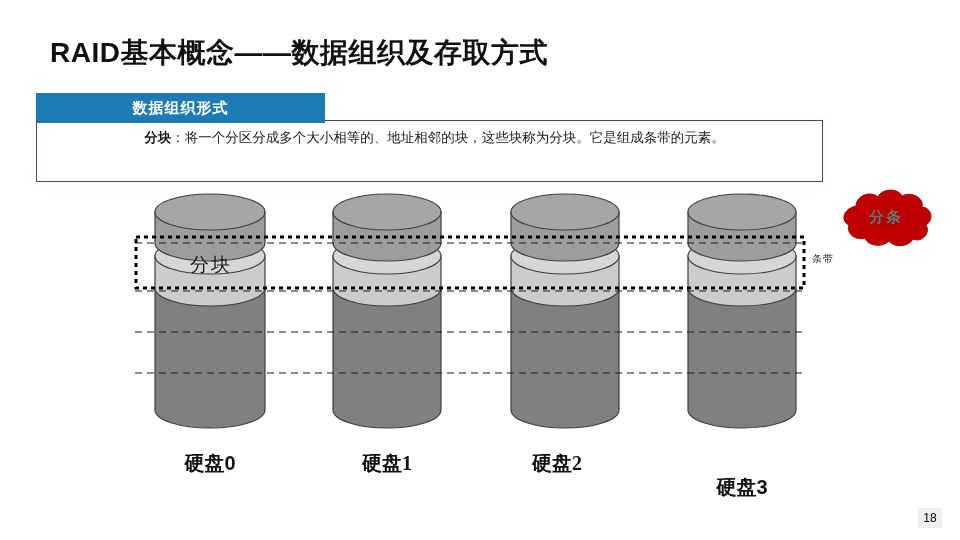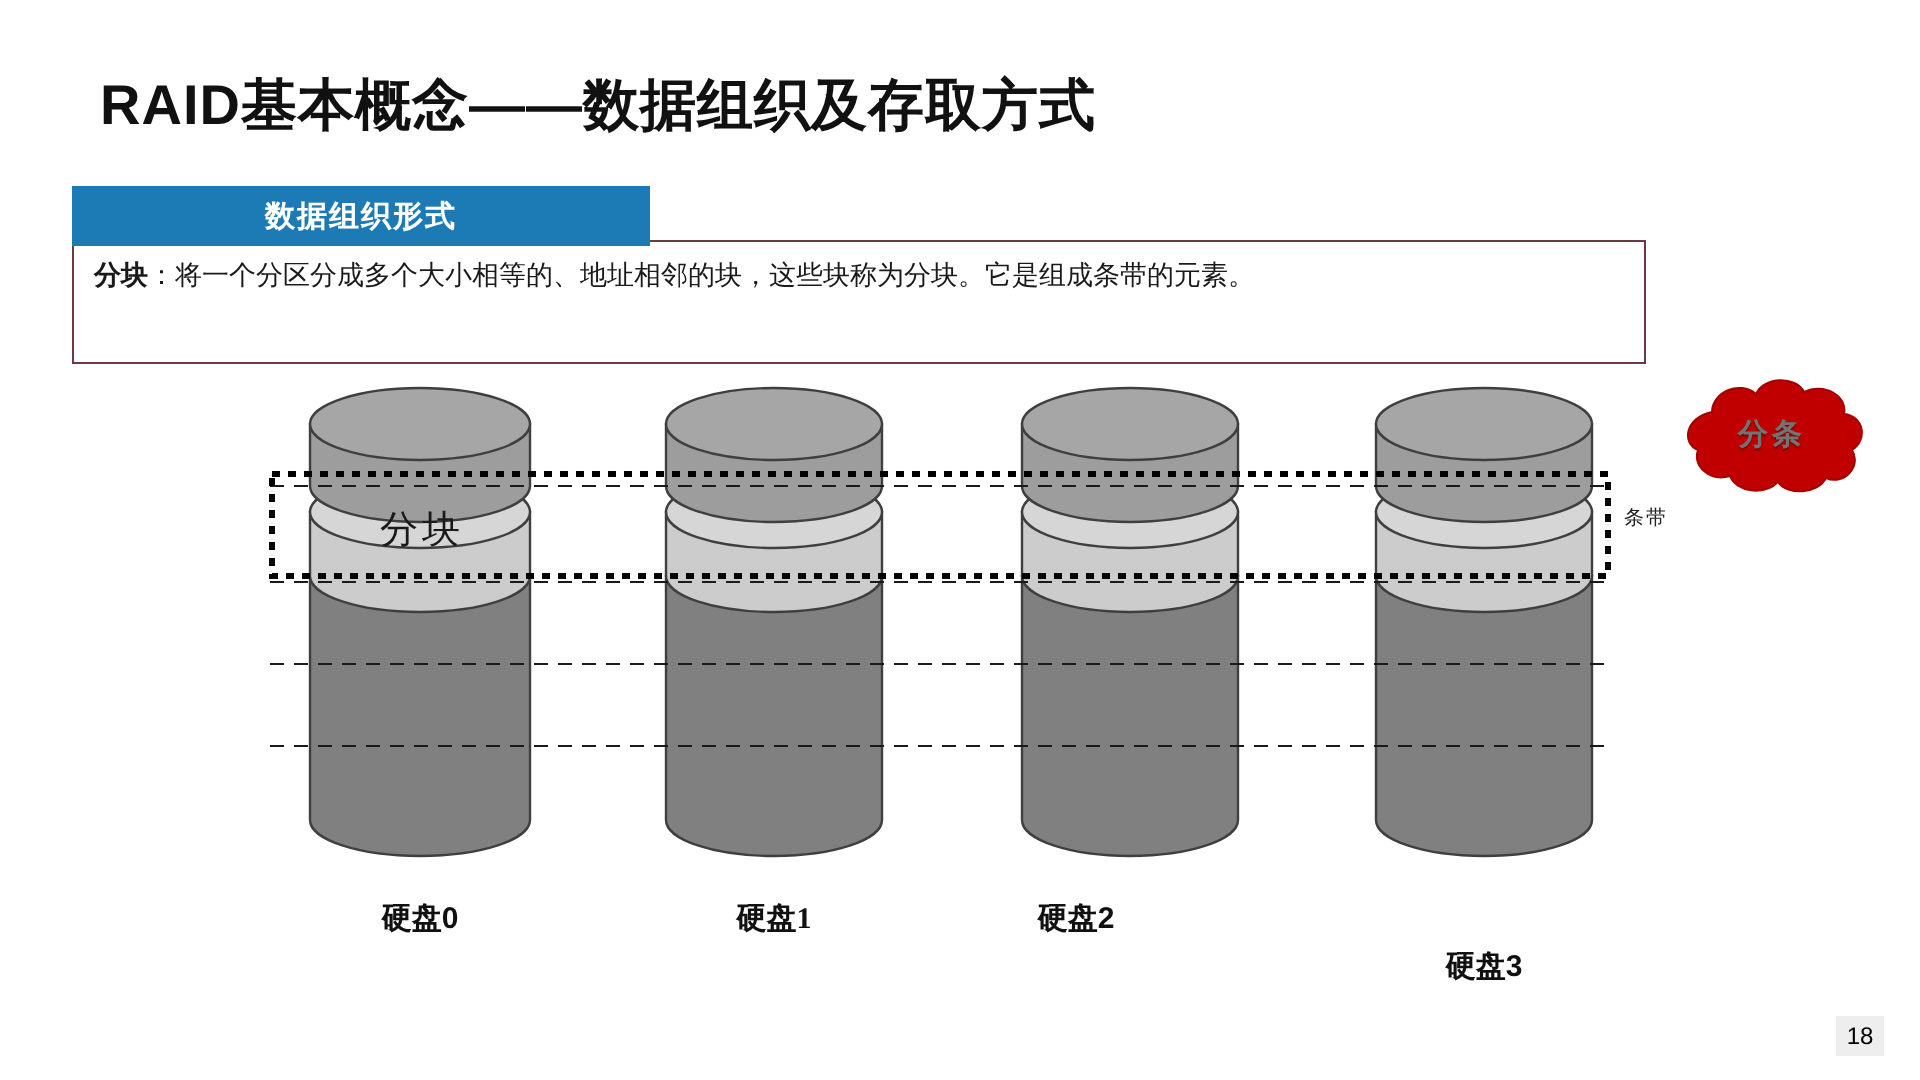--- a/index.html
+++ b/index.html
@@ -51,20 +51,21 @@
     position: absolute;
     left: 36px;
     top: 120px;
     width: 787px;
     height: 62px;
     border: 1px solid #6b3a44;
     box-sizing: border-box;
     background: #ffffff;
     padding: 4px 0 0 10px;
     z-index: 2;
+    text-align: center;
   }
   .def-line {
     font-size: 13.5px;
     line-height: 25px;
     color: #1a1a1a;
     white-space: nowrap;
   }
   .def-term { font-weight: bold; }
 
   
@@ -73,21 +74,21 @@
     left: 0;
     top: 0;
     width: 960px;
     height: 540px;
     pointer-events: none;
   }
 
   
   .disk-label {
     position: absolute;
-    font-size: 15px;
+    font-size: 20px;
     font-weight: bold;
     color: #111111;
     text-align: center;
     width: 120px;
     top: 450px;
   }
 
   
   #block-label {
     position: absolute;
@@ -210,16 +211,16 @@
 </svg>
 
 <div id="block-label">分块</div>
 
 <div id="stripe-label">条带</div>
 
 <div id="stripe-cloud-text">分条</div>
 
 <div class="disk-label" style="left:150px;">硬盘0</div>
 <div class="disk-label" style="left:327px;font-family:Liberation Serif, serif;">硬盘1</div>
-<div class="disk-label" style="left:478px;">硬盘2</div>
+<div class="disk-label" style="left:497px;font-family:Liberation Serif, serif;">硬盘2</div>
 <div class="disk-label" style="left:682px;margin-top:24px;">硬盘3</div>
 
 <div id="page-number">18</div>
 
 </body></html>

